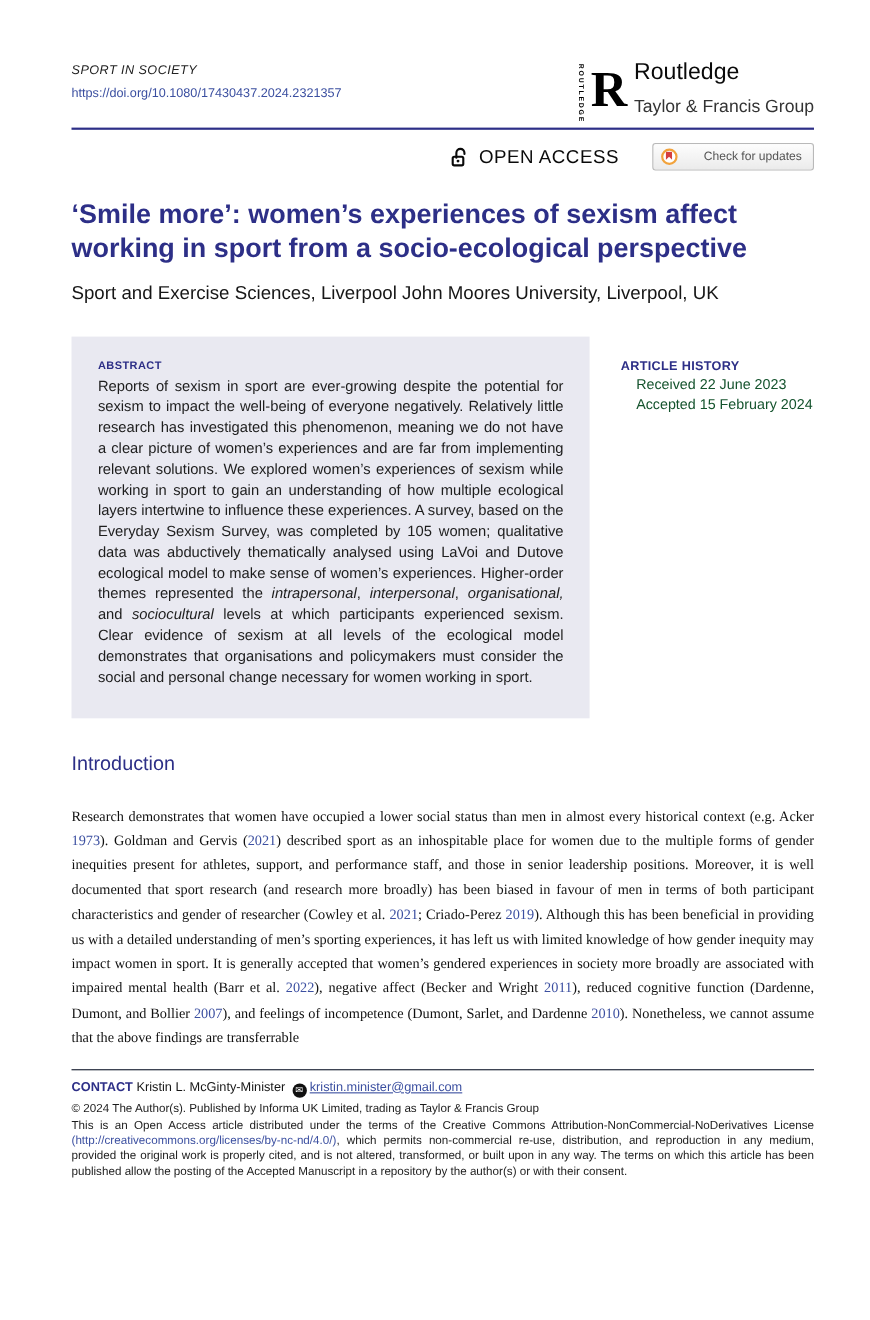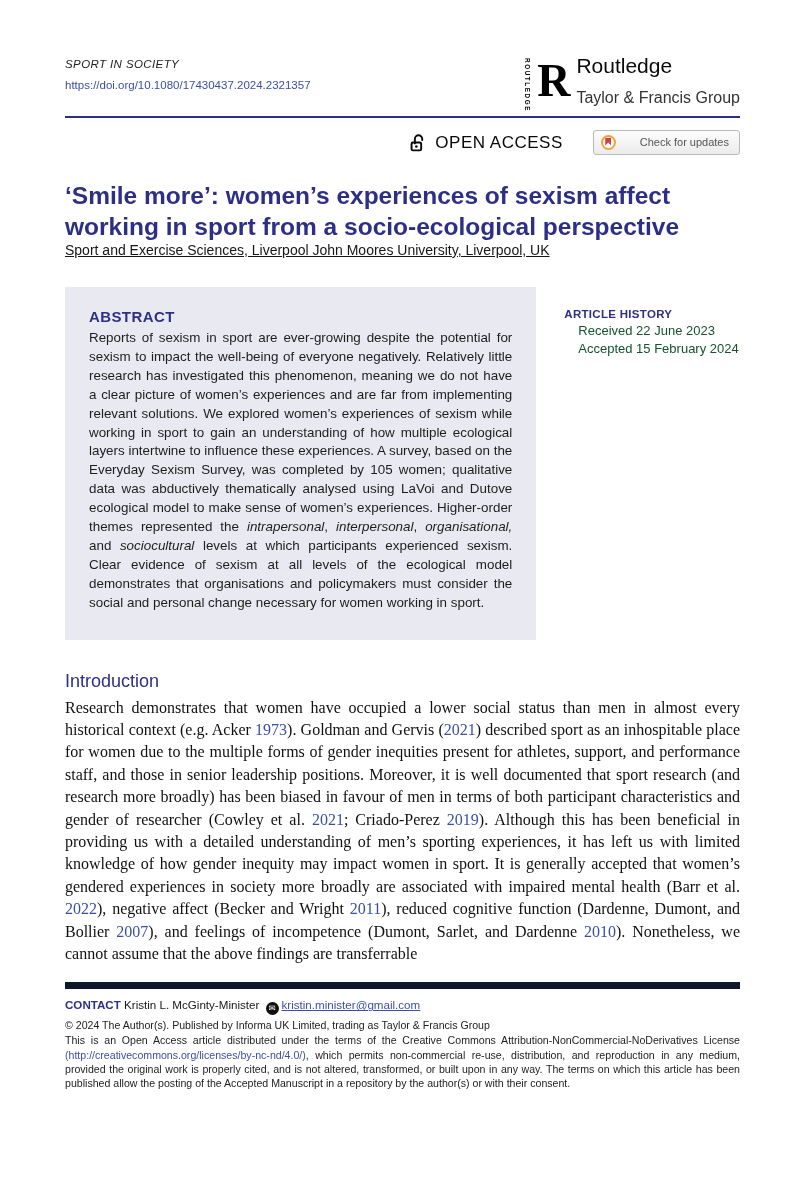--- a/index.html
+++ b/index.html
@@ -29,40 +29,40 @@
   .badges{display:flex;justify-content:flex-end;align-items:center;gap:30px;margin-top:10px;height:28px;}
   .oa{display:flex;align-items:flex-end;gap:7px;}
   .oa-text{font-size:17px;letter-spacing:.5px;color:#0a0a0a;}
   .chk{display:inline-flex;align-items:center;gap:24px;padding:4px 10px 4px 7px;border:1px solid #b9b9b9;border-radius:3px;background:linear-gradient(#fdfdfd,#ebebeb);font-size:11px;color:#555;cursor:pointer;}
   .cm-circle{width:15px;height:15px;border-radius:50%;background:#fff;border:2px solid #f2a33c;position:relative;display:inline-block;}
   .cm-bookmark{position:absolute;left:2.5px;top:1px;width:6px;height:8px;background:#d43f3f;clip-path:polygon(0 0,100% 0,100% 100%,50% 62%,0 100%);}
 
   
   .title{margin-top:24px;width:680px;font-size:24.5px;line-height:31px;font-weight:bold;color:var(--navy);}
   .authors{margin-top:17px;font-size:16.5px;line-height:23px;color:#161616;}
-  .affil{font-size:14px;color:#161616;text-decoration:underline;}
+  .affil{margin-top:15px;font-size:17px;color:#161616;}
 
   
   .cols{display:flex;gap:28px;margin-top:29px;}
   .absbox{width:472px;background:var(--abs-bg);padding:21px 24px 27px 24px;}
-  .abs-h{font-size:15px;font-weight:bold;letter-spacing:.4px;color:var(--navy);margin-bottom:4px;}
+  .abs-h{font-size:10px;font-weight:bold;letter-spacing:.4px;color:var(--navy);margin-bottom:4px;}
   .abs-t{font-size:13.4px;line-height:18.9px;text-align:justify;color:#1d1d1d;}
   .hist{width:176px;padding-top:21px;}
   .hist-h{font-size:11.5px;font-weight:bold;letter-spacing:.3px;color:var(--navy);margin-bottom:2px;}
   .hist-l{font-size:13px;line-height:18px;color:#14532d;margin-left:14px;}
 
   
   .sec-h{margin-top:31px;font-size:18px;font-weight:normal;color:var(--navy);}
-  .body-p{margin-top:5px;font-family:"Liberation Serif",serif;font-size:16px;line-height:22.4px;text-align:justify;color:#101010;}
+  .body-p{margin-top:26px;font-family:"Liberation Serif",serif;font-size:13px;line-height:22.4px;text-align:justify;color:#101010;}
 
   .lnk{color:var(--link);}
   .it{font-style:italic;}
 
   
-  .foot{margin-top:17px;border-top:7px solid #0f172a;padding-top:9px;}
+  .foot{margin-top:17px;border-top:1px solid #0f172a;padding-top:9px;}
   .contact{font-size:11.6px;color:#161616;}
   .contact .lbl{font-weight:bold;color:var(--navy);}
   .env{display:inline-block;width:13px;height:13px;border-radius:50%;background:#101010;color:#fff;font-size:8.5px;line-height:13px;text-align:center;vertical-align:-2px;margin:0 3px;}
   .email{color:var(--link);}
   .copyr{font-size:10.6px;margin-top:4px;color:#1c1c1c;}
   .license{font-size:10.6px;line-height:14.2px;text-align:justify;margin-top:2px;color:#1c1c1c;}
 </style>
 </head>
 <body>
 

